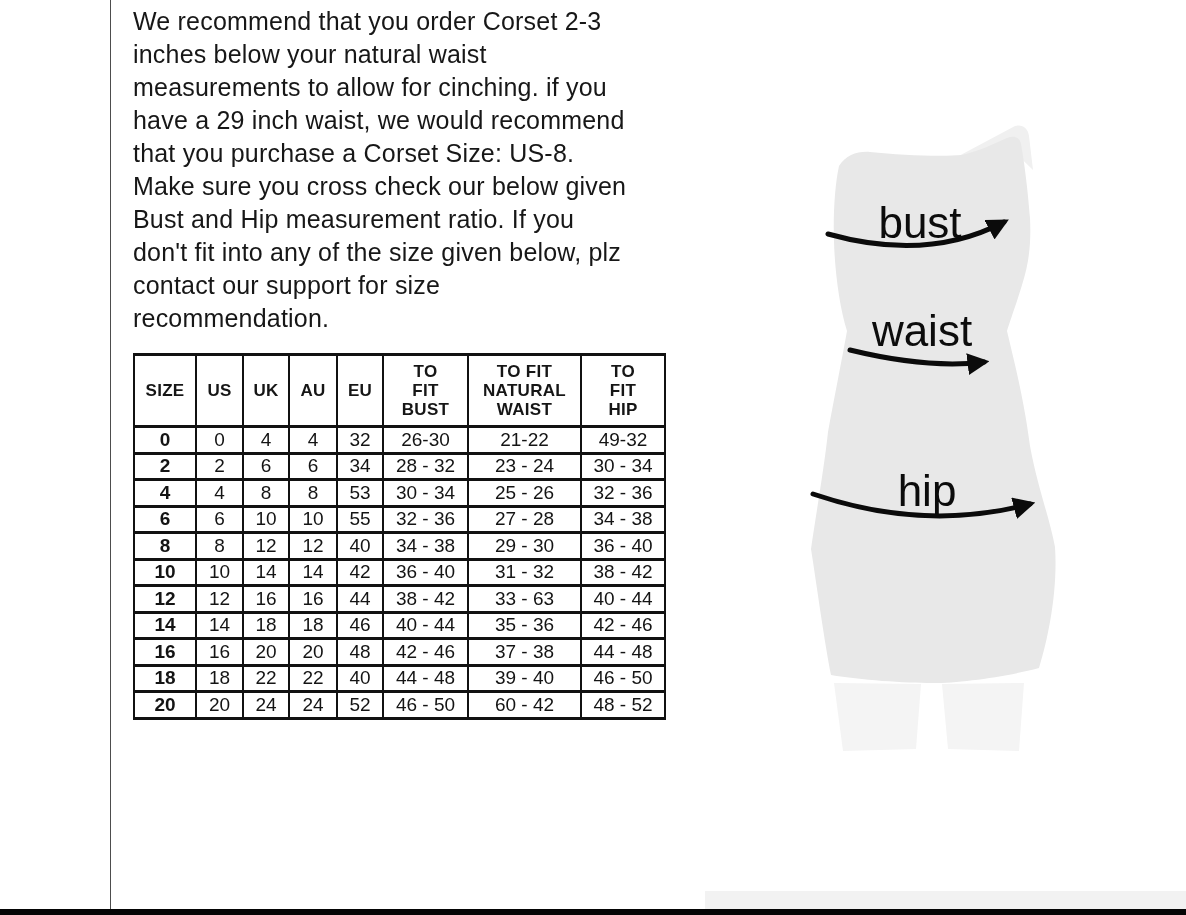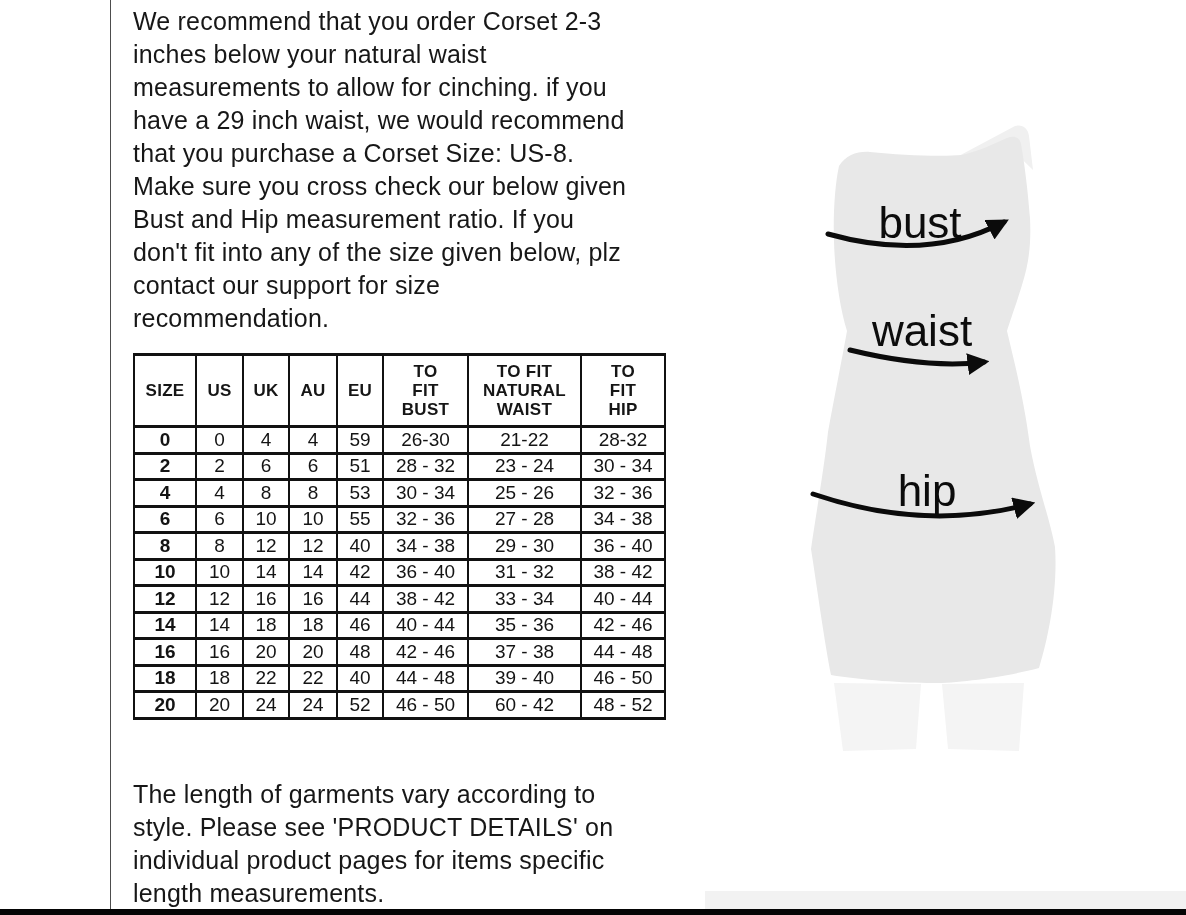--- a/index.html
+++ b/index.html
@@ -134,31 +134,31 @@
 FIT
 HIP</th>
         </tr>
     </thead>
     <tbody>
         <tr>
           <td>0</td>
           <td>0</td>
           <td>4</td>
           <td>4</td>
-          <td>59</td>
+          <td>32</td>
           <td>26-30</td>
           <td>21-22</td>
-          <td>28-32</td>
+          <td>49-32</td>
         </tr>
         <tr>
           <td>2</td>
           <td>2</td>
           <td>6</td>
           <td>6</td>
-          <td>51</td>
+          <td>34</td>
           <td>28 - 32</td>
           <td>23 - 24</td>
           <td>30 - 34</td>
         </tr>
         <tr>
           <td>4</td>
           <td>4</td>
           <td>8</td>
           <td>8</td>
           <td>53</td>
@@ -196,21 +196,21 @@
           <td>31 - 32</td>
           <td>38 - 42</td>
         </tr>
         <tr>
           <td>12</td>
           <td>12</td>
           <td>16</td>
           <td>16</td>
           <td>44</td>
           <td>38 - 42</td>
-          <td>33 - 34</td>
+          <td>33 - 63</td>
           <td>40 - 44</td>
         </tr>
         <tr>
           <td>14</td>
           <td>14</td>
           <td>18</td>
           <td>18</td>
           <td>46</td>
           <td>40 - 44</td>
           <td>35 - 36</td>
@@ -242,24 +242,20 @@
           <td>24</td>
           <td>24</td>
           <td>52</td>
           <td>46 - 50</td>
           <td>60 - 42</td>
           <td>48 - 52</td>
         </tr>
       </tbody>
   </table>
 
-  <div class="para note">The length of garments vary according to
-style. Please see 'PRODUCT DETAILS'  on
-individual product pages for items specific
-length measurements.</div>
 
   <svg class="figure" width="396" height="700" viewBox="0 0 396 700">
     <defs>
       <marker id="ah" viewBox="0 0 10 10" refX="7.5" refY="5" markerWidth="4.4" markerHeight="4.4" orient="auto-start-reverse">
         <path d="M0,0 L10,5 L0,10 z" fill="#0b0b0b"></path>
       </marker>
     </defs>
 
     <path d="M 165 60 L 225 28 C 232 26 238 30 239 38 L 243 72 L 215 45 Z" fill="#f0f0f0"></path>
 

